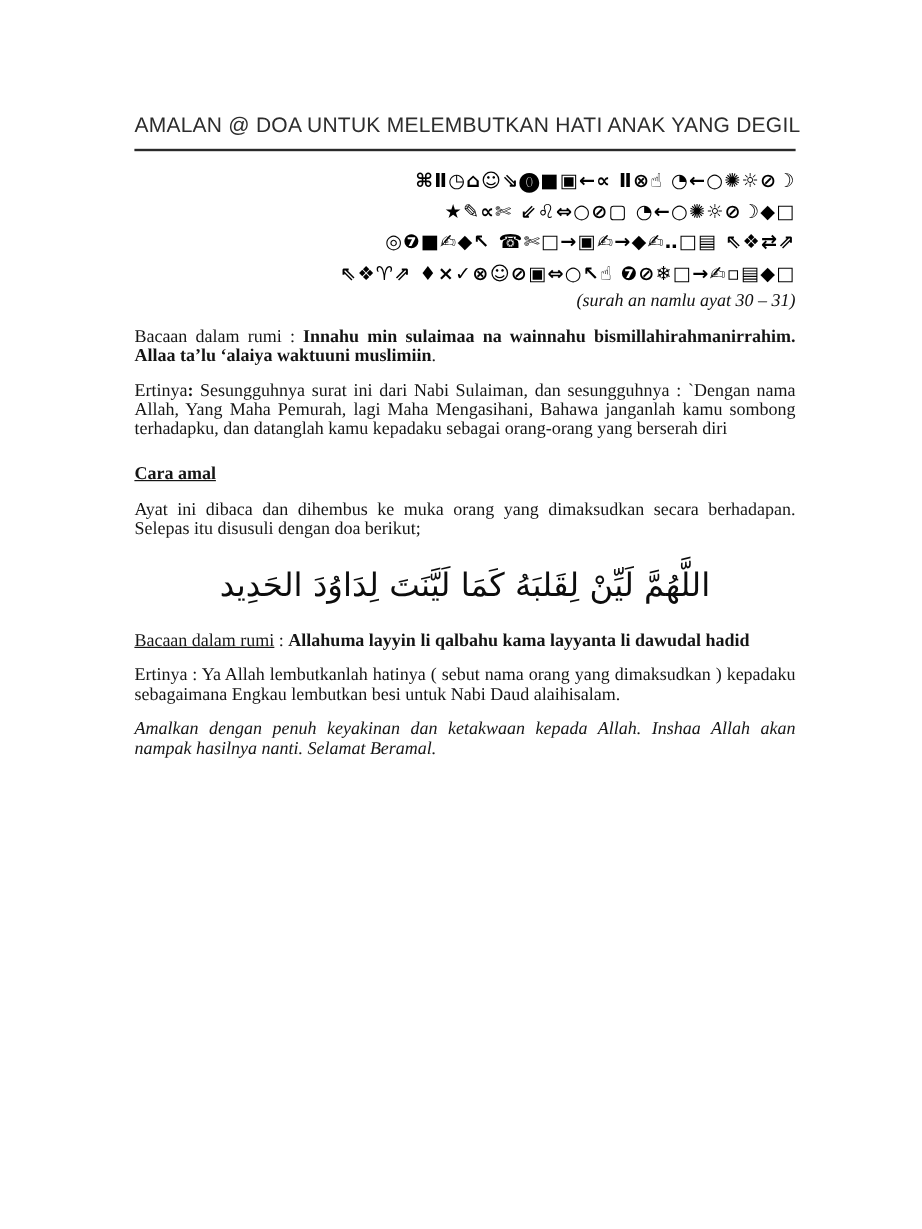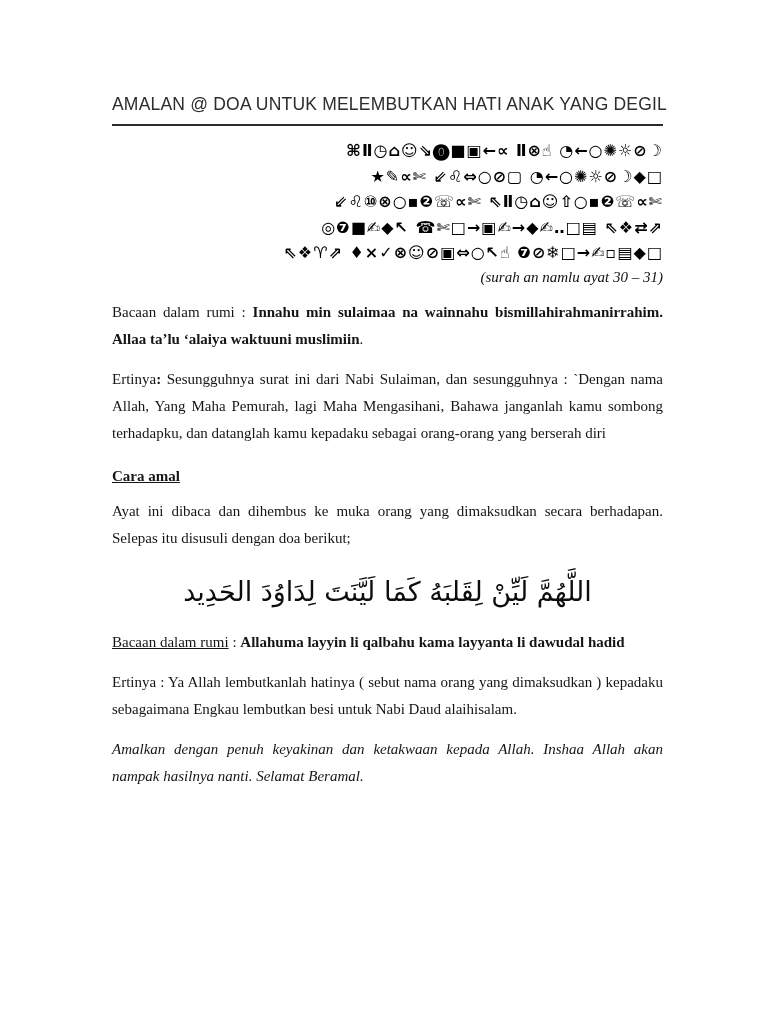--- a/index.html
+++ b/index.html
@@ -46,21 +46,21 @@
   .verse-ref {
     text-align: right;
     font-size: 15px;
     line-height: 17px;
     margin-top: 3px;
     color: #111111;
     font-style: italic;
   }
   p.body-text {
     font-size: 15px;
-    line-height: 27px;
+    line-height: 16px;
     text-align: justify;
     margin: 13px 0 0 0;
   }
   p.body-text b { font-weight: bold; }
   .section-heading {
     margin-top: 21px;
     font-size: 15px;
     font-weight: bold;
     text-decoration: underline;
   }
@@ -85,21 +85,20 @@
 <body>
 
 <div class="page">
   <div class="content">
 
     <div class="doc-title">AMALAN @ DOA UNTUK MELEMBUTKAN HATI ANAK YANG DEGIL</div>
 
     <div class="verse-symbols">
       <div>⌘Ⅱ◷⌂☺⇘⓿■▣←∝ Ⅱ⊗☝ ◔←○✺☼⊘☽</div>
       <div>★✎∝✄ ⇙♌⇔○⊘▢ ◔←○✺☼⊘☽◆□</div>
-      <div>⇙♌⑩⊗○▪❷☏∝✄ ⇖Ⅱ◷⌂☺⇧○▪❷☏∝✄</div>
       <div>◎❼■✍◆↖ ☎✄□→▣✍→◆✍‥□▤ ⇖❖⇄⇗</div>
       <div>⇖❖♈⇗ ♦×✓⊗☺⊘▣⇔○↖☝ ❼⊘❄□→✍▫▤◆□</div>
     </div>
 
     <div class="verse-ref">(surah an namlu ayat 30 – 31)</div>
 
     <p class="body-text"><span>Bacaan dalam rumi</span><span> : </span><b>Innahu min sulaimaa na wainnahu bismillahirahmanirrahim. Allaa ta’lu  ‘alaiya waktuuni muslimiin</b><span>.</span></p>
 
     <p class="body-text"><span>Ertinya</span><b>:</b><span> Sesungguhnya surat ini dari Nabi Sulaiman, dan sesungguhnya : `Dengan nama Allah, Yang Maha Pemurah, lagi Maha Mengasihani, Bahawa janganlah kamu sombong terhadapku, dan datanglah kamu kepadaku sebagai orang-orang yang berserah diri</span></p>
 

